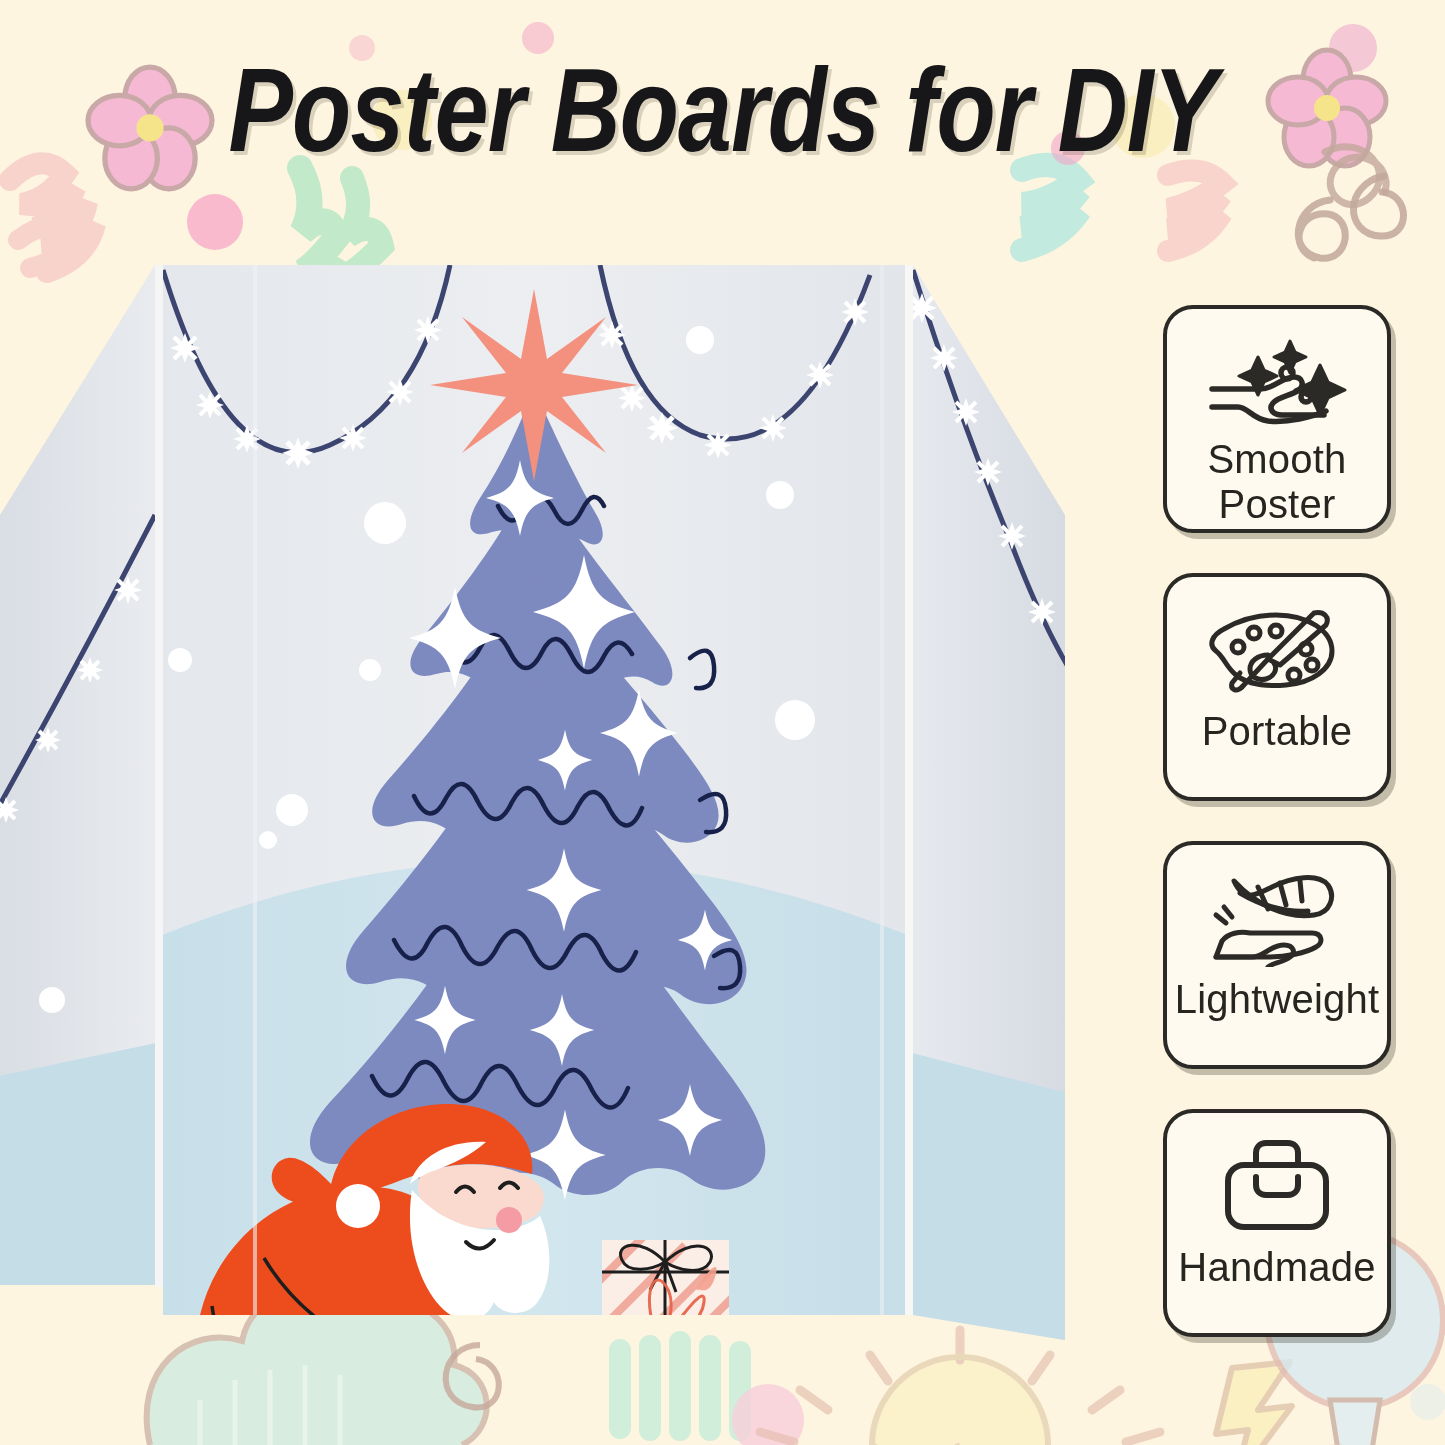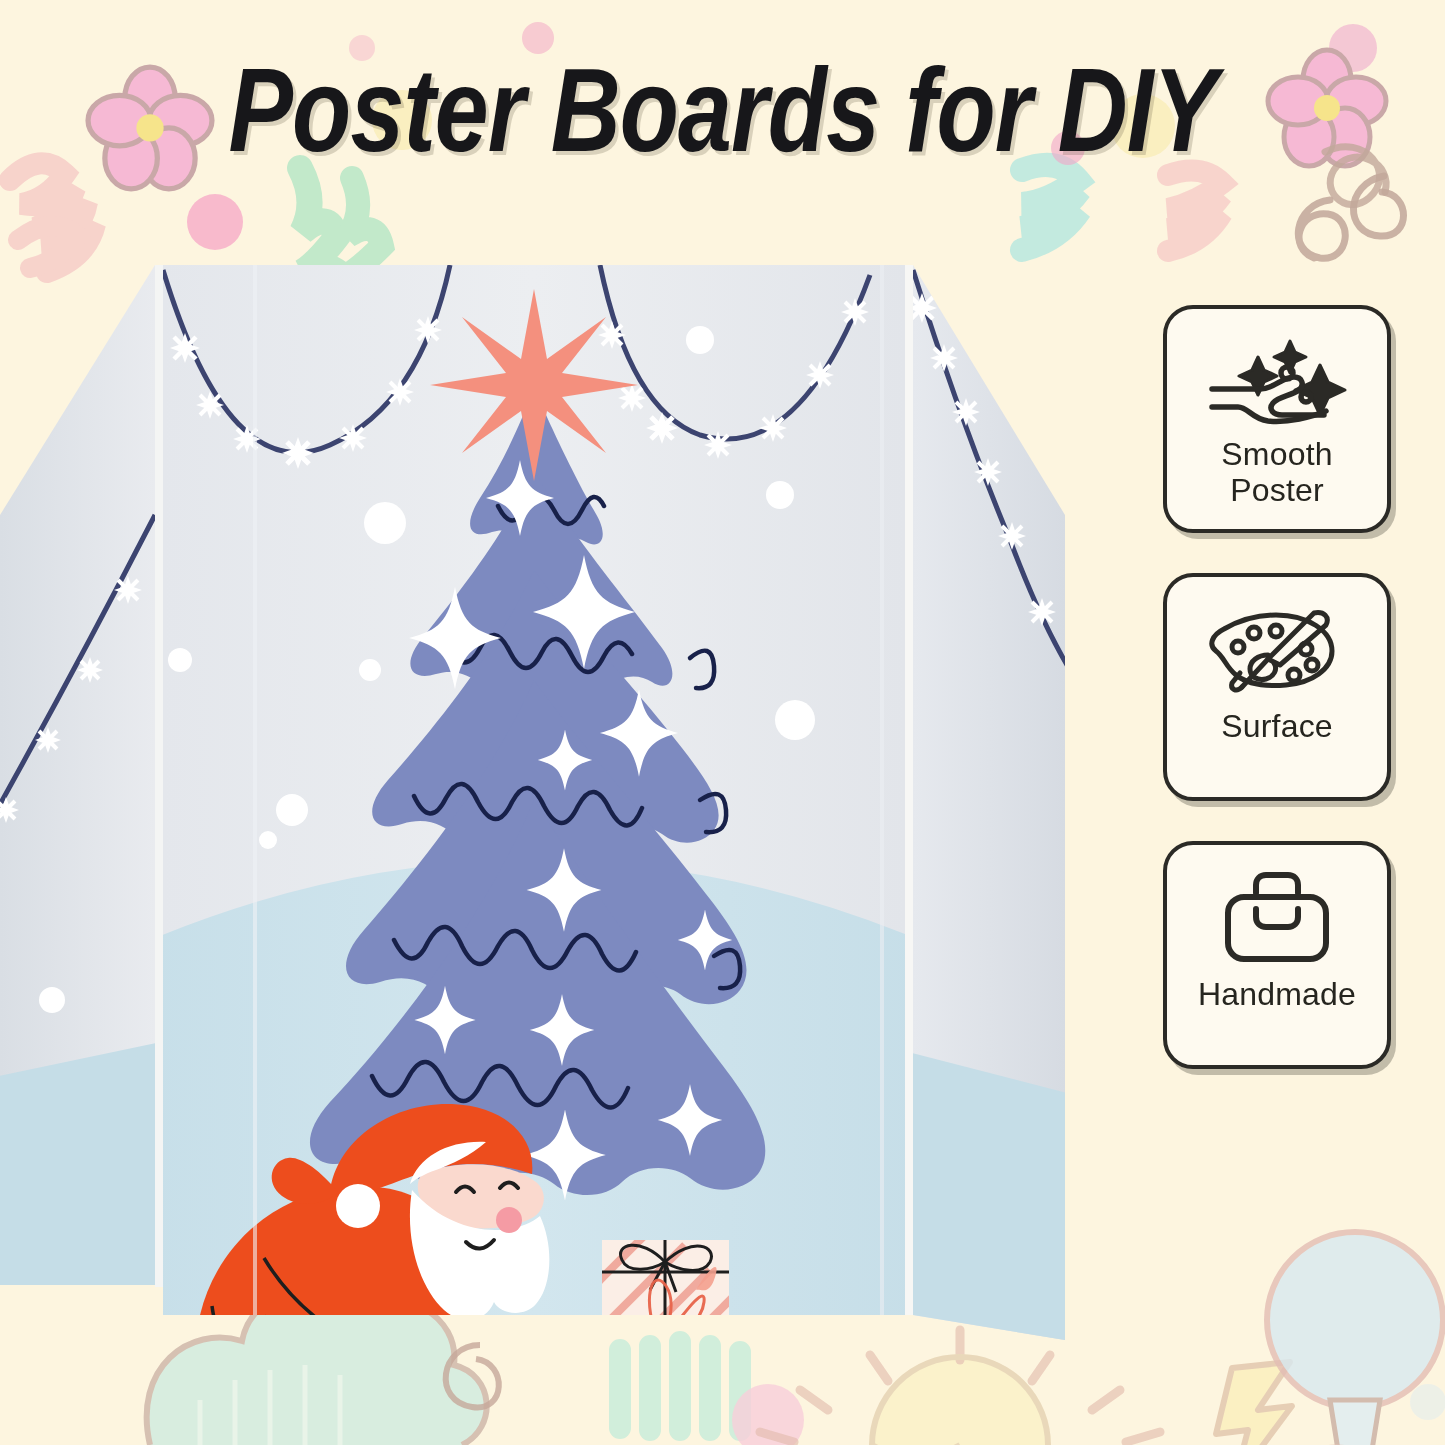--- a/index.html
+++ b/index.html
@@ -47,21 +47,21 @@
     border-radius:30px;
     background:#FEFAF0;
     box-shadow:5px 6px 0 rgba(60,55,45,.30);
     display:flex;flex-direction:column;
     align-items:center;justify-content:flex-start;
     padding-top:26px;
   }
   .badge .glyph{width:150px;height:96px;display:block;}
   .badge .blabel{
     margin-top:10px;
-    font-size:32px;
+    font-size:40px;
     line-height:1.12;
     color:#26251f;
     text-align:center;
     letter-spacing:.2px;
   }
   .badge .blabel.two{margin-top:6px;}
 </style>
 </head>
 <body>
 
@@ -671,23 +671,36 @@
           <circle cx="36" cy="44" r="6"></circle>
             <circle cx="104" cy="46" r="6"></circle>
           <circle cx="110" cy="62" r="6"></circle>
             <circle cx="92" cy="72" r="6"></circle>
           <path d="M66 52 C56 52 48 58 48 66 C48 74 56 78 64 76 C72 74 76 66 72 60"></path>
           <path d="M112 10 C122 8 128 14 124 22 L78 62 L66 56 Z"></path>
           <path d="M66 56 L40 84"></path>
           <path d="M40 84 C34 90 28 86 30 80 L38 70"></path>
         </g>
       </svg>
-      <div class="blabel">Surface</div>
+      <div class="blabel">Portable</div>
     </div>
 
+    <div class="badge">
+      <svg class="glyph" viewBox="0 0 150 96">
+        <g fill="none" stroke="#2B2A26" stroke-width="5" stroke-linecap="round" stroke-linejoin="round">
+          <path d="M32 10 C54 34 84 48 112 44 C128 42 134 26 126 14 C116 2 90 6 70 16 C54 24 42 32 32 10 Z"></path>
+          <path d="M38 22 C58 34 84 42 106 40"></path>
+          <path d="M56 16 L66 38 M78 12 L84 34 M98 10 L100 30"></path>
+          <path d="M22 36 L30 46 M14 44 L24 52"></path>
+          <path d="M14 86 h36 c12 0 18 -12 32 -12 c10 0 12 8 6 12 c-8 6 -18 6 -22 10"></path>
+          <path d="M14 86 L20 70 C26 62 38 60 48 62 h62 c10 0 12 10 4 14 c-10 6 -30 10 -48 10 H14 Z"></path>
+        </g>
+      </svg>
+      <div class="blabel">Lightweight</div>
+    </div>
 
     <div class="badge">
       <svg class="glyph" viewBox="0 0 150 96">
         <g fill="none" stroke="#2B2A26" stroke-width="6" stroke-linecap="round" stroke-linejoin="round">
           <path d="M54 22 V14 C54 8 58 4 64 4 h22 c6 0 10 4 10 10 v8"></path>
           <rect x="26" y="26" width="98" height="62" rx="16"></rect>
           <path d="M54 38 v8 c0 6 4 10 10 10 h22 c6 0 10 -4 10 -10 v-8"></path>
         </g>
       </svg>
       <div class="blabel">Handmade</div>

